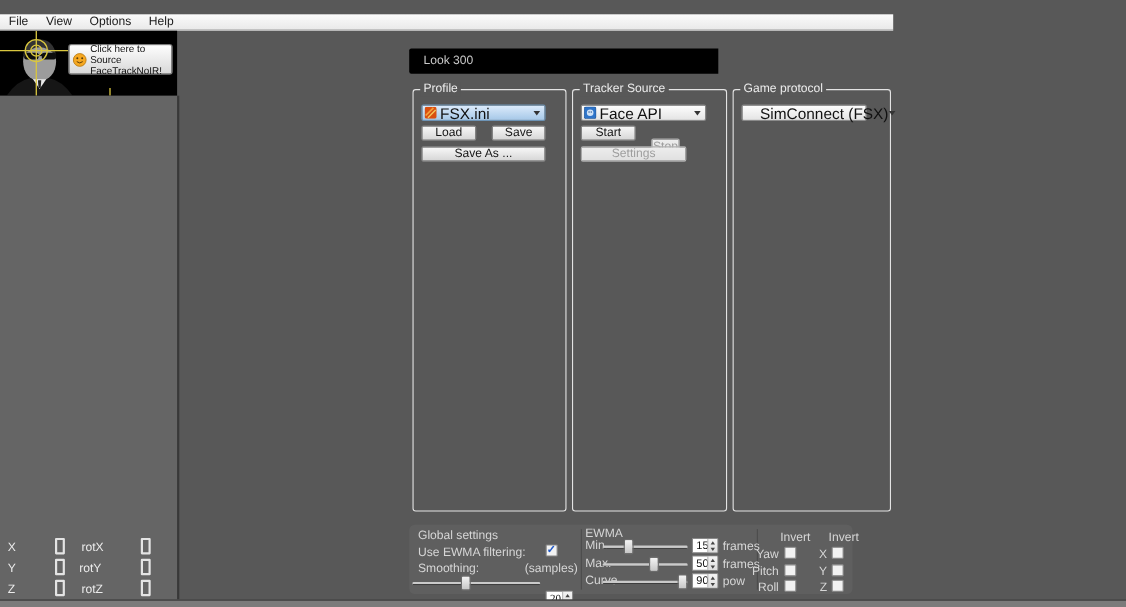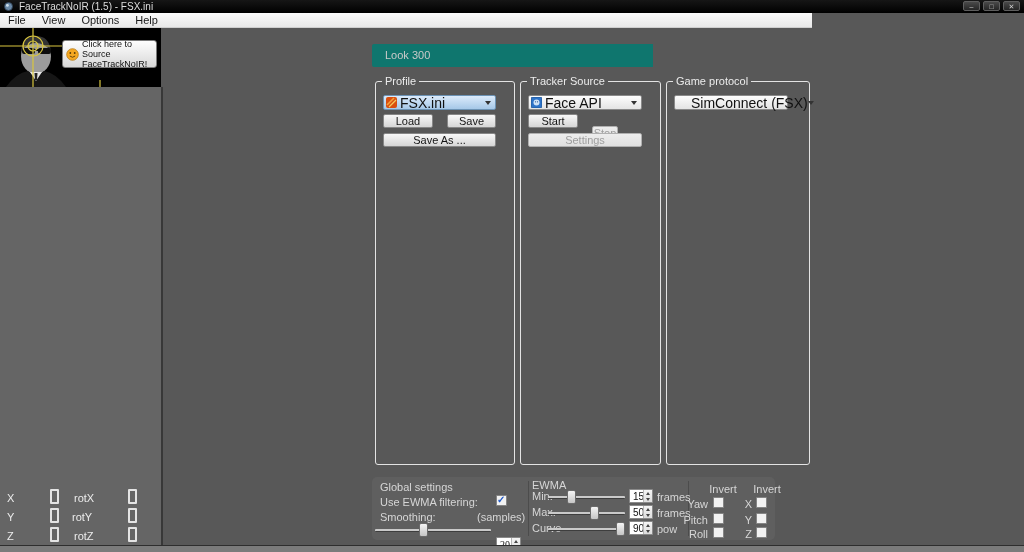--- a/index.html
+++ b/index.html
@@ -31,21 +31,21 @@
 
   
   .left-panel { position:absolute; left:0; top:87px; width:161px; height:458px; background:#656565; }
   .v-divider { position:absolute; left:161px; top:87px; width:2px; height:458px; background:#383838; }
 
   .hp-label { position:absolute; font-size:11px; color:#ececec; }
   .lcd { position:absolute; width:9px; height:15px; border:2px solid #e4e4e4; border-radius:1px; }
 
   
   .look-bar { position:absolute; left:372px; top:44px; width:281px; height:23px;
-    background:#0f766e; border-radius:2px 0 0 2px; }
+    background:#000000; border-radius:2px 0 0 2px; }
   .look-label { font-size:11px; color:#c9c9c9; line-height:23px; margin-left:13px; }
   .curves-btn { position:absolute; left:653px; top:44px; width:113px; height:23px;
     background:linear-gradient(#f4f4f4,#d2d2d2); border:1px solid #8e8e8e; border-radius:2px;
     display:flex; align-items:center; padding:0 3px; }
   .curves-label { font-size:11px; color:#111; margin-left:4px; }
 
   
   .groupbox { position:absolute; border:1px solid #e3e3e3; border-radius:3px; top:81px; height:384px; }
   .gb-profile { left:375px; width:140px; }
   .gb-tracker { left:520px; width:141px; }
@@ -87,32 +87,20 @@
   .tri-down-s { width:0; height:0; border-left:2.5px solid transparent; border-right:2.5px solid transparent; border-top:3px solid #444; }
 
   .bottom-strip { position:absolute; left:0; top:545px; width:1024px; height:7px;
     background:#7b7b7b; border-top:1px solid #2e2e2e; }
 </style>
 </head>
 <body>
 
 <div id="window">
 
-  <div class="titlebar">
-    <svg class="app-icon" viewBox="0 0 9 9">
-      <circle cx="4.5" cy="4.5" r="4" fill="#6b8aa8" stroke="#2c3e50" stroke-width="0.8"></circle>
-      <circle cx="3.4" cy="3.4" r="1.4" fill="#cfe0ee"></circle>
-    </svg>
-    <span class="title-text">FaceTrackNoIR (1.5) - FSX.ini</span>
-    <div class="win-btns">
-      <div class="win-btn">–</div>
-      <div class="win-btn">□</div>
-      <div class="win-btn">✕</div>
-    </div>
-  </div>
 
   <div class="menubar">
     <span class="menu-item">File</span>
     <span class="menu-item">View</span>
     <span class="menu-item">Options</span>
     <span class="menu-item">Help</span>
   </div>
 
   <div class="logo-strip">
     <svg viewBox="0 0 161 59" width="161" height="59" style="position:absolute;left:0;top:0;">
@@ -196,21 +184,21 @@
         <circle cx="4.5" cy="4.8" r="0.6" fill="#1d4e8c"></circle>
         <circle cx="6.5" cy="4.8" r="0.6" fill="#1d4e8c"></circle>
       </svg>
       <span class="combo-text">Face API</span>
       <span class="combo-arrow">
           <span class="tri-down"></span>
         </span>
     </div>
     <div class="btn" style="left:7px;top:32px;width:50px;">Start</div>
     <div class="btn disabled" style="left:71px;top:44px;width:26px;">Stop</div>
-    <div class="btn disabled" style="left:7px;top:51px;width:114px;">Settings</div>
+    <div class="btn disabled" style="left:7px;top:51px;width:96px;">Settings</div>
   </div>
 
   <div class="groupbox gb-game">
     <span class="legend">Game protocol</span>
     <div class="combo" style="left:7px;top:13px;width:114px;">
       <span class="combo-text centered">SimConnect (FSX)</span>
       <span class="combo-arrow">
           <span class="tri-down"></span>
         </span>
     </div>

